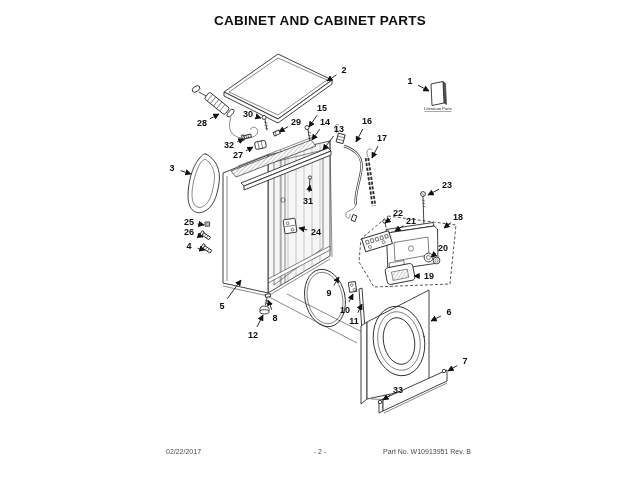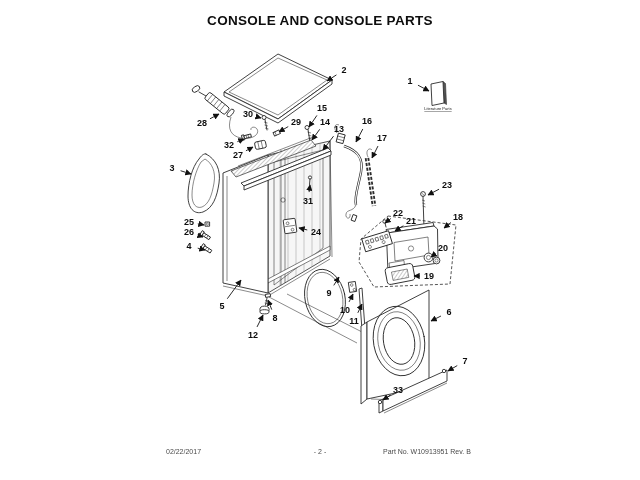--- a/index.html
+++ b/index.html
@@ -19,21 +19,21 @@
   .fw{fill:#ffffff;stroke:#2b2b2b;stroke-width:.9;stroke-linejoin:round;}
   .fwt{fill:#ffffff;stroke:#2b2b2b;stroke-width:.6;stroke-linejoin:round;}
   .leader{stroke:#111;stroke-width:.9;fill:none;}
   .callout-num{font:bold 9px "Liberation Sans",sans-serif;fill:#0d0d0d;text-anchor:middle;}
   .tiny-caption{font:4px "Liberation Sans",sans-serif;fill:#222;text-anchor:middle;text-decoration:underline;}
 </style>
 </head>
 <body>
 
 <div class="page">
-  <div class="title">CONSOLE AND CONSOLE PARTS</div>
+  <div class="title">CABINET AND CABINET PARTS</div>
 
   <svg id="diagram-svg" width="640" height="480" viewBox="0 0 640 480">
     <defs>
       <marker id="arrowhead" viewBox="0 0 10 10" refX="9" refY="5" markerWidth="7" markerHeight="7" orient="auto">
         <path d="M0,0 L10,5 L0,10 Z" fill="#111"></path>
       </marker>
       <pattern id="hatchPat" width="3" height="3" patternUnits="userSpaceOnUse" patternTransform="rotate(45)">
         <rect width="3" height="3" fill="#fff"></rect>
         <line x1="0" y1="0" x2="0" y2="3" stroke="#666" stroke-width="0.7"></line>
       </pattern>

